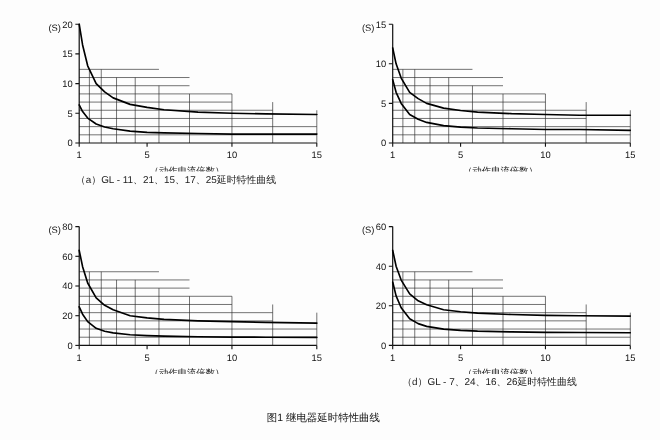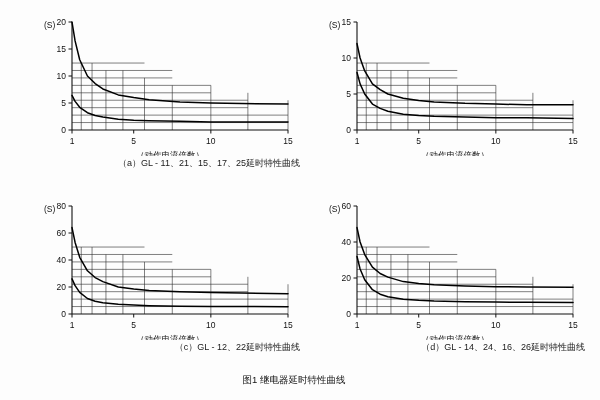--- a/index.html
+++ b/index.html
@@ -31,21 +31,21 @@
 
   .plot-wrap {
     position: relative;
     width: 280px;
     height: 148px;
   }
   .plot-svg {
     display: block;
   }
   .caption {
-    text-align: right;
+    text-align: center;
     font-size: 9px;
     color: #1a1a1a;
     letter-spacing: 0px;
     margin-top: 1px;
     white-space: nowrap;
   }
   .figure-caption {
     position: absolute;
     left: 0;
     top: 374px;
@@ -227,21 +227,20 @@
             <text x="190.85714285714286" y="136" text-anchor="middle" class="tick-label">10</text>
             <line x1="268" y1="122" x2="268" y2="125.5" stroke="#111" stroke-width="1"></line>
             <text x="268" y="136" text-anchor="middle" class="tick-label">15</text>
           </g>
           <text x="24" y="20" text-anchor="start" class="unit-label">(S)</text>
           <text x="150" y="150" text-anchor="middle" class="xaxis-title">（动作电流倍数）</text>
           <path d="M52.00 35.60 L55.09 50.45 L59.71 65.30 L67.43 78.80 L75.14 85.55 L82.86 89.60 L98.29 95.00 L113.71 97.03 L129.14 98.38 L160.00 99.72 L190.86 100.40 L221.71 101.08 L268.00 101.75" fill="none" stroke="#000" stroke-width="1.5" stroke-linecap="round" stroke-linejoin="round"></path>
           <path d="M52.00 86.90 L55.09 93.65 L59.71 100.40 L67.43 106.47 L75.14 109.17 L82.86 110.66 L98.29 112.28 L113.71 113.09 L129.14 113.63 L160.00 114.17 L190.86 114.44 L221.71 114.58 L268.00 114.71" fill="none" stroke="#000" stroke-width="1.5" stroke-linecap="round" stroke-linejoin="round"></path>
         </svg>
     </div>
-    <div class="caption">（c）GL - 12、22延时特性曲线</div>
   </div>
 
   <div class="panel" id="panel-d">
     <div class="plot-wrap">
       <svg class="plot-svg" id="svg-d" width="280" height="148" viewBox="0 0 280 148">
           <g>
             <line x1="52" y1="114.56" x2="268" y2="114.56" stroke="#2b2b2b" stroke-width="0.6"></line>
             <line x1="52" y1="107.12" x2="268" y2="107.12" stroke="#2b2b2b" stroke-width="0.6"></line>
             <line x1="52" y1="99.68" x2="227.88571428571427" y2="99.68" stroke="#2b2b2b" stroke-width="0.6"></line>
             <line x1="52" y1="92.24" x2="227.88571428571427" y2="92.24" stroke="#2b2b2b" stroke-width="0.6"></line>
@@ -281,18 +280,18 @@
             <text x="190.85714285714286" y="136" text-anchor="middle" class="tick-label">10</text>
             <line x1="268" y1="122" x2="268" y2="125.5" stroke="#111" stroke-width="1"></line>
             <text x="268" y="136" text-anchor="middle" class="tick-label">15</text>
           </g>
           <text x="24" y="20" text-anchor="start" class="unit-label">(S)</text>
           <text x="150" y="150" text-anchor="middle" class="xaxis-title">（动作电流倍数）</text>
           <path d="M52.00 35.60 L55.09 50.00 L59.71 62.60 L67.43 75.20 L75.14 81.50 L82.86 85.10 L98.29 89.60 L113.71 91.40 L129.14 92.66 L160.00 93.92 L190.86 94.64 L221.71 95.00 L268.00 95.36" fill="none" stroke="#000" stroke-width="1.5" stroke-linecap="round" stroke-linejoin="round"></path>
           <path d="M52.00 64.40 L55.09 77.00 L59.71 87.80 L67.43 97.70 L75.14 102.20 L82.86 104.72 L98.29 107.24 L113.71 108.32 L129.14 109.04 L160.00 109.76 L190.86 110.12 L221.71 110.30 L268.00 110.48" fill="none" stroke="#000" stroke-width="1.5" stroke-linecap="round" stroke-linejoin="round"></path>
         </svg>
     </div>
-    <div class="caption">（d）GL - 14、24、16、26延时特性曲线</div>
+    <div class="caption">（d）GL - 7、24、16、26延时特性曲线</div>
   </div>
 
   <div class="figure-caption">图1 继电器延时特性曲线</div>
 
 </div>
 
 </body></html>

